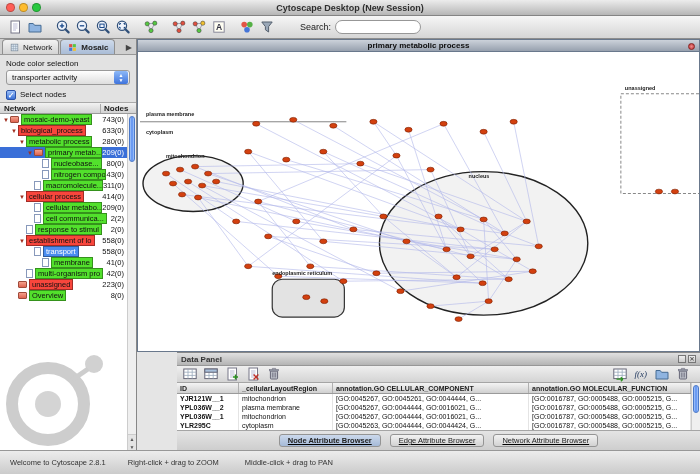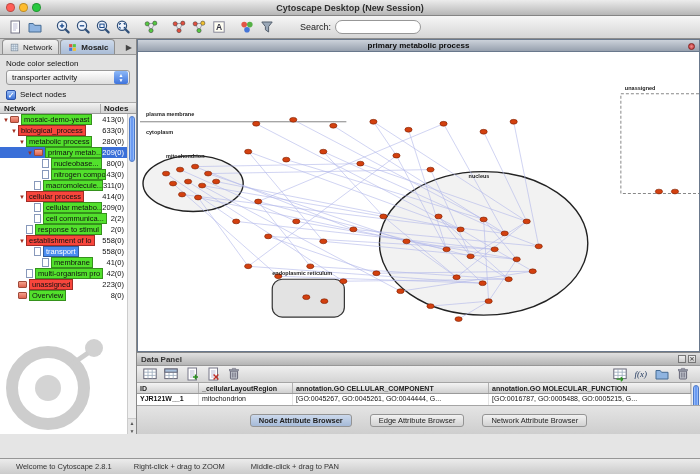--- a/index.html
+++ b/index.html
@@ -57,36 +57,36 @@
 
   
   .right-col { flex:1; display:flex; flex-direction:column; min-width:0; }
   .net-view { height:313px; flex:none; border:1px solid #69788c; display:flex; flex-direction:column; background:#fff; }
   .net-titlebar { height:12px; flex:none; background:linear-gradient(#ccd2da,#97a0ae); border-bottom:1px solid #69788c; font-size:8px; font-weight:bold; text-align:center; color:#0d0d0d; position:relative; line-height:12px; }
   .net-close { position:absolute; right:4px; top:2.5px; width:7px; height:7px; border-radius:50%; background:radial-gradient(#e88,#b33); border:1px solid #822; }
   .net-canvas { flex:1; position:relative; background:#fff; }
   .net-canvas svg { position:absolute; inset:0; width:100%; height:100%; }
 
   
-  .data-panel { flex:1; display:flex; flex-direction:column; background:#e2e2e2; border-top:1px solid #878787; min-height:0; }
+  .data-panel { flex:1; display:flex; flex-direction:column; background:#e2e2e2; border-top:1px solid #878787; min-height:0;margin-left:40px; }
   .dp-toolbar { height:17px; flex:none; display:flex; align-items:center; padding:0 4px; gap:3px; background:linear-gradient(#efefef,#d4d4d4); border-bottom:1px solid #a5a5a5; }
   .dp-right { margin-left:auto; display:flex; gap:3px; padding-right:4px; }
   .dp-tablewrap { flex:1; position:relative; background:#fff; overflow:hidden; }
   .dp-table { position:absolute; inset:0 9px 0 0; display:flex; flex-direction:column; overflow:hidden; }
   .dt-header { display:flex; height:11px; flex:none; background:linear-gradient(#f4f4f4,#d0d0d0); border-bottom:1px solid #9a9a9a; font-size:7px; font-weight:bold; color:#222; }
   .dt-header > div { border-right:1px solid #b0b0b0; padding-left:3px; overflow:hidden; white-space:nowrap; line-height:11px; }
   .dt-row { display:flex; height:9px; font-size:7px; color:#111; }
   .dt-row > div { border-right:1px solid #e4e4e4; padding-left:3px; overflow:hidden; white-space:nowrap; line-height:9px; }
   .c0{width:62px;flex:none;font-weight:bold;} .c1{width:94px;flex:none;} .c2{width:196px;flex:none;} .c3{flex:1;}
-  .dp-tabs { height:29px; flex:none; display:flex; justify-content:center; align-items:center; gap:18px; background:linear-gradient(#e4e4e4,#cecece); border-top:1px solid #a5a5a5; }
+  .dp-tabs { height:20px; flex:none; display:flex; justify-content:center; align-items:center; gap:9px; background:linear-gradient(#e4e4e4,#cecece); border-top:1px solid #a5a5a5;text-decoration:underline; }
   .dp-tab { font-size:7.5px; padding:1px 8px; border:1px solid #949494; border-radius:3px; background:linear-gradient(#f2f2f2,#d2d2d2); color:#222; }
   .dp-tab.selected { background:linear-gradient(#ccd9ec,#a5bad8); font-weight:bold; }
 
   
-  .status-bar { height:16px; flex:none; background:linear-gradient(#ececec,#cbcbcb); border-top:1px solid #979797; display:flex; align-items:center; font-size:7.5px; color:#333; padding:0 16px;margin-top:24px; }
+  .status-bar { height:24px; flex:none; background:linear-gradient(#ececec,#cbcbcb); border-top:1px solid #979797; display:flex; align-items:center; font-size:7.5px; color:#333; padding:0 10px; }
   .sb-zoom { margin-left:22px; } .sb-pan { margin-left:26px; }
 </style>
 </head>
 <body>
 
 <div class="window">
 
   <div class="titlebar">
     <div class="lights">
       <span class="light red"></span>
@@ -244,21 +244,21 @@
             <circle cx="92" cy="22" r="9" fill="#c2c2c2"></circle>
             <path d="M70 38 L86 27" stroke="#bdbdbd" stroke-width="5"></path>
           </svg>
         </div>
         <div class="tree" id="tree">
             <div class="trow">
               <span style="width:0px;flex:none"></span>
               <span class="expander">▼</span>
               <span class="ticon-folder"></span>
               <span class="chip green">mosaic-demo-yeast</span>
-              <span class="count">413(0)</span>
+              <span class="count">743(0)</span>
             </div>
             <div class="trow">
               <span style="width:8px;flex:none"></span>
               <span class="expander">▼</span>
               <span class="chip red">biological_process</span>
               <span class="count">633(0)</span>
             </div>
             <div class="trow">
               <span style="width:16px;flex:none"></span>
               <span class="expander">▼</span>

